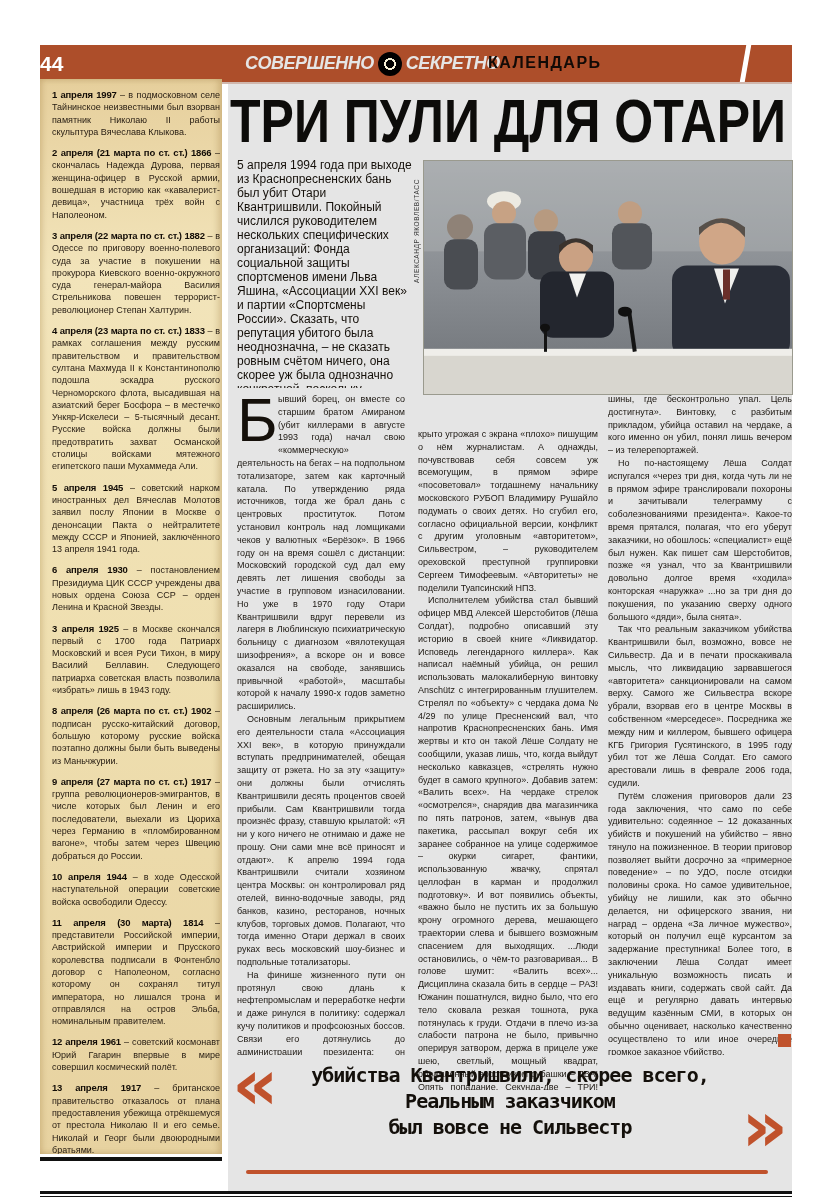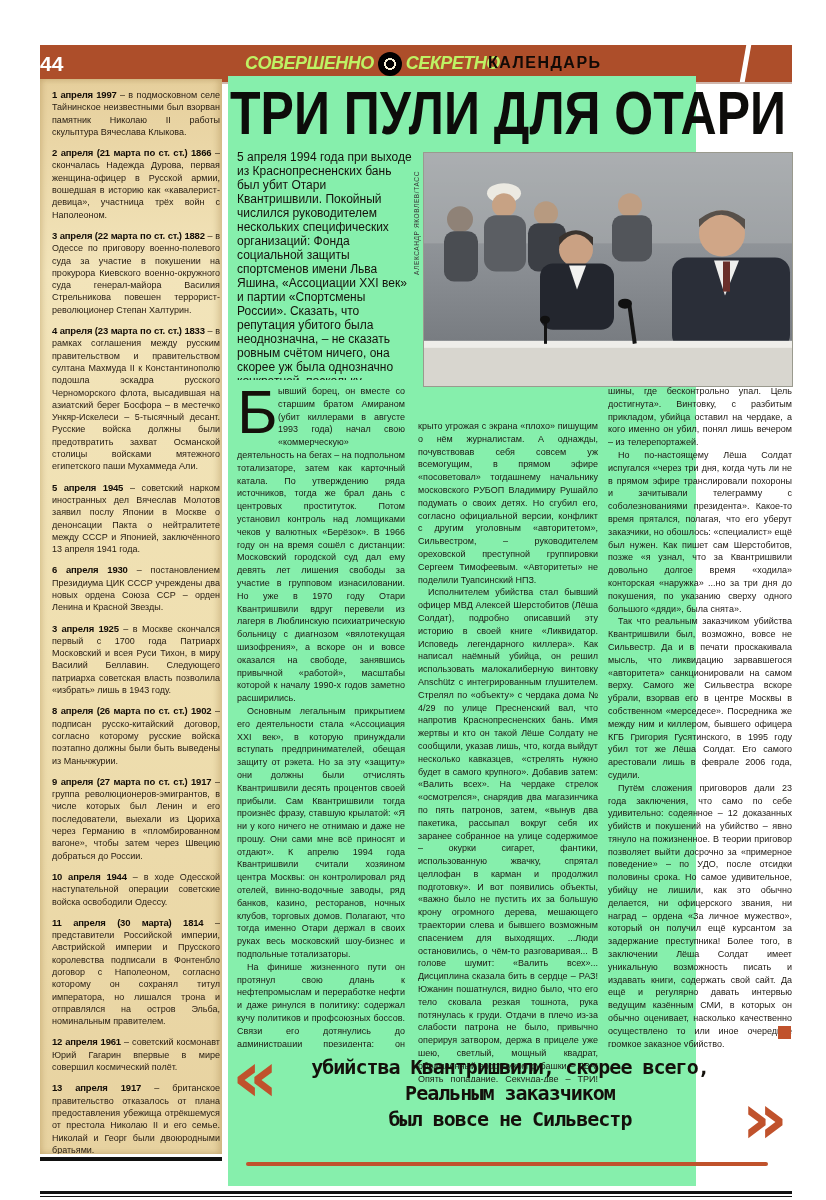--- a/index.html
+++ b/index.html
@@ -11,42 +11,42 @@
   .header-bar { position:absolute; left:40px; top:45px; width:752px; height:37px;
                 background:#ad4e2a; box-shadow:0 2px 0 rgba(120,50,20,.35); }
   .page-num { position:absolute; left:0; top:0; width:38px; height:37px; color:#fff;
               font-size:21px; font-weight:bold; text-align:left; line-height:37px; }
   .issue-box { position:absolute; left:38px; top:3px; width:132px; height:31px;
                background:#fff; padding:3px 7px;margin-top:44px; }
   .issue-line { font-size:9.5px; color:#111; line-height:12px; white-space:nowrap; }
   .site-line  { font-size:10px; font-weight:bold; color:#111; line-height:13px; white-space:nowrap; }
   .masthead { position:absolute; left:205px; top:6px; height:25px; display:flex;
               align-items:center; gap:4px; }
-  .masthead .mh-txt { font-size:18px; font-weight:bold; font-style:italic; color:#bef264;
+  .masthead .mh-txt { font-size:18px; font-weight:bold; font-style:italic; color:#e5e5e5;
                       letter-spacing:-0.5px; }
   .mh-globe { width:24px; height:24px; border-radius:50%;
               background:radial-gradient(circle at 50% 50%, #000 0 4px, #f6f0d6 4px 6px, #000 6px 12px); }
   .section-label { position:absolute; left:448px; top:9px; font-size:16px; font-weight:bold;
                    letter-spacing:1.5px; color:#120a06; }
   .bar-notch { position:absolute; left:703px; top:0; width:5px; height:37px; background:#fff;
                transform:skewX(-10deg); }
 
   
   .sidebar { position:absolute; left:40px; top:79px; width:182px; height:1075px;
              background:linear-gradient(180deg,#e6cf9c 0%,#f2e4ba 18%,#efdfb0 55%,#e7d2a0 100%);
              box-shadow:inset -4px 0 6px rgba(140,100,40,.25), inset 3px 0 5px rgba(140,100,40,.2);
              padding:10px 2px 6px 12px; overflow:hidden; }
   .cal-item { font-size:9px; line-height:12.3px; color:#241a10; text-align:justify;
               margin-bottom:9px; }
   .cal-date { font-weight:bold; font-size:9.5px; letter-spacing:-0.2px; color:#120c06; }
   .sidebar-rule { position:absolute; left:40px; top:1157px; width:182px; height:4px; background:#111; }
 
   
-  .main { position:absolute; left:228px; top:76px; width:468px; height:1110px;
-          background:#86efac; }
+  .main { position:absolute; left:228px; top:84px; width:564px; height:1110px;
+          background:#e5e5e5; }
   .title-svg { position:absolute; left:2px; top:2px; }
 
   .lede { position:absolute; left:9px; top:74px; width:176px; height:230px; overflow:hidden;
           font-size:12px; line-height:14px; color:#15100a; }
 
   .photo { position:absolute; left:196px; top:77px; width:368px; height:233px; overflow:hidden;
            outline:1px solid #9a9a8e; }
   .photo-credit { position:absolute; left:185px; top:79px; height:120px;
                   writing-mode:vertical-rl; transform:rotate(180deg);
                   font-size:6.5px; letter-spacing:.6px; color:#3a3a3a; }
@@ -99,21 +99,21 @@
   </div>
 
   <div class="sidebar">
     <div class="cal-item"><span class="cal-date">1 апреля 1997</span> <span>– в подмосковном селе Тайнинское неизвестными был взорван памятник Николаю II работы скульптура Вячеслава Клыкова.</span></div>
     <div class="cal-item"><span class="cal-date">2 апреля (21 марта по ст. ст.) 1866</span> <span>– скончалась Надежда Дурова, первая женщина-офицер в Русской армии, вошедшая в историю как «кавалерист-девица», участница трёх войн с Наполеоном.</span></div>
     <div class="cal-item"><span class="cal-date">3 апреля (22 марта по ст. ст.) 1882</span> <span>– в Одессе по приговору военно-полевого суда за участие в покушении на прокурора Киевского военно-окружного суда генерал-майора Василия Стрельникова повешен террорист-революционер Степан Халтурин.</span></div>
     <div class="cal-item"><span class="cal-date">4 апреля (23 марта по ст. ст.) 1833</span> <span>– в рамках соглашения между русским правительством и правительством султана Махмуда II к Константинополю подошла эскадра русского Черноморского флота, высадившая на азиатский берег Босфора – в местечко Ункяр-Искелеси – 5-тысячный десант. Русские войска должны были предотвратить захват Османской столицы войсками мятежного египетского паши Мухаммеда Али.</span></div>
     <div class="cal-item"><span class="cal-date">5 апреля 1945</span> <span>– советский нарком иностранных дел Вячеслав Молотов заявил послу Японии в Москве о денонсации Пакта о нейтралитете между СССР и Японией, заключённого 13 апреля 1941 года.</span></div>
     <div class="cal-item"><span class="cal-date">6 апреля 1930</span> <span>– постановлением Президиума ЦИК СССР учреждены два новых ордена Союза ССР – орден Ленина и Красной Звезды.</span></div>
     <div class="cal-item"><span class="cal-date">3 апреля 1925</span> <span>– в Москве скончался первый с 1700 года Патриарх Московский и всея Руси Тихон, в миру Василий Беллавин. Следующего патриарха советская власть позволила «избрать» лишь в 1943 году.</span></div>
-    <div class="cal-item"><span class="cal-date">8 апреля (26 марта по ст. ст.) 1902</span> <span>– подписан русско-китайский договор, согласно которому русские войска поэтапно должны были быть выведены из Маньчжурии.</span></div>
+    <div class="cal-item"><span class="cal-date">8 апреля (26 марта по ст. ст.) 1902</span> <span>– подписан русско-китайский договор, большую которому русские войска поэтапно должны были быть выведены из Маньчжурии.</span></div>
     <div class="cal-item"><span class="cal-date">9 апреля (27 марта по ст. ст.) 1917</span> <span>– группа революционеров-эмигрантов, в числе которых был Ленин и его последователи, выехали из Цюриха через Германию в «пломбированном вагоне», чтобы затем через Швецию добраться до России.</span></div>
     <div class="cal-item"><span class="cal-date">10 апреля 1944</span> <span>– в ходе Одесской наступательной операции советские войска освободили Одессу.</span></div>
     <div class="cal-item"><span class="cal-date">11 апреля (30 марта) 1814</span> <span>– представители Российской империи, Австрийской империи и Прусского королевства подписали в Фонтенбло договор с Наполеоном, согласно которому он сохранял титул императора, но лишался трона и отправлялся на остров Эльба, номинальным правителем.</span></div>
     <div class="cal-item"><span class="cal-date">12 апреля 1961</span> <span>– советский космонавт Юрий Гагарин впервые в мире совершил космический полёт.</span></div>
     <div class="cal-item"><span class="cal-date">13 апреля 1917</span> <span>– британское правительство отказалось от плана предоставления убежища отрёкшемуся от престола Николаю II и его семье. Николай и Георг были двоюродными братьями.</span></div>
 
   </div>
   <div class="sidebar-rule"></div>
 
   <div class="main">

